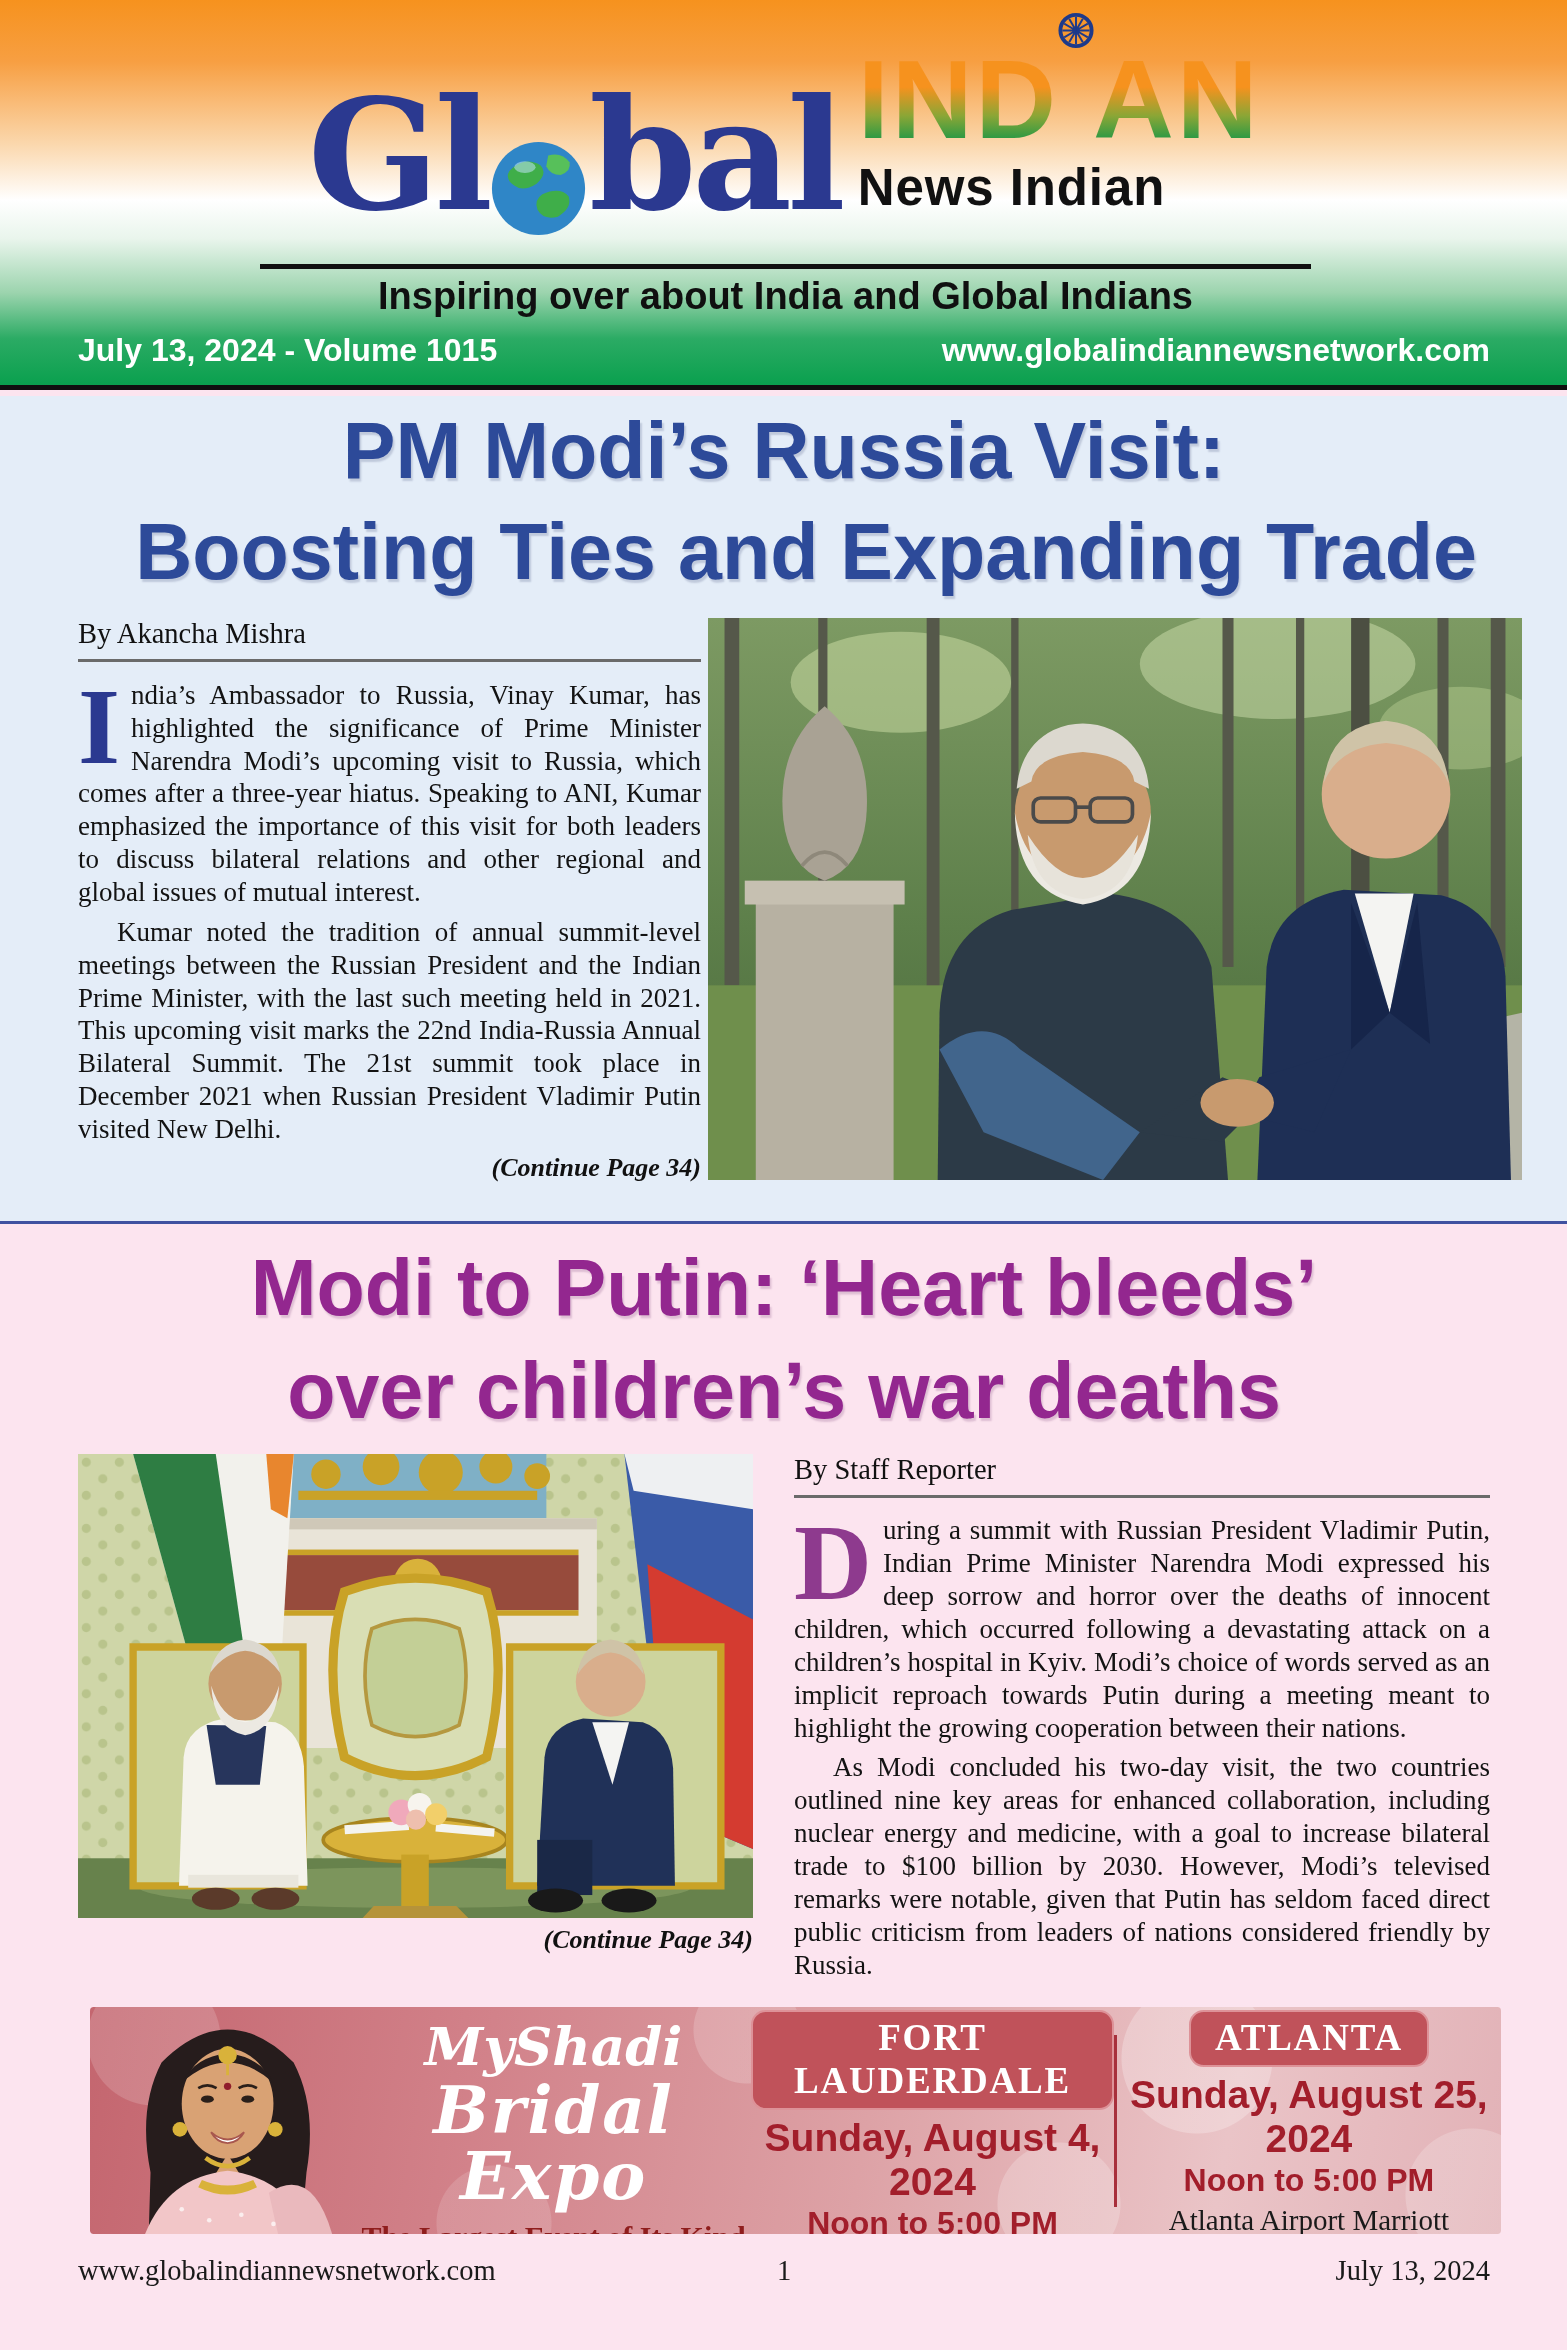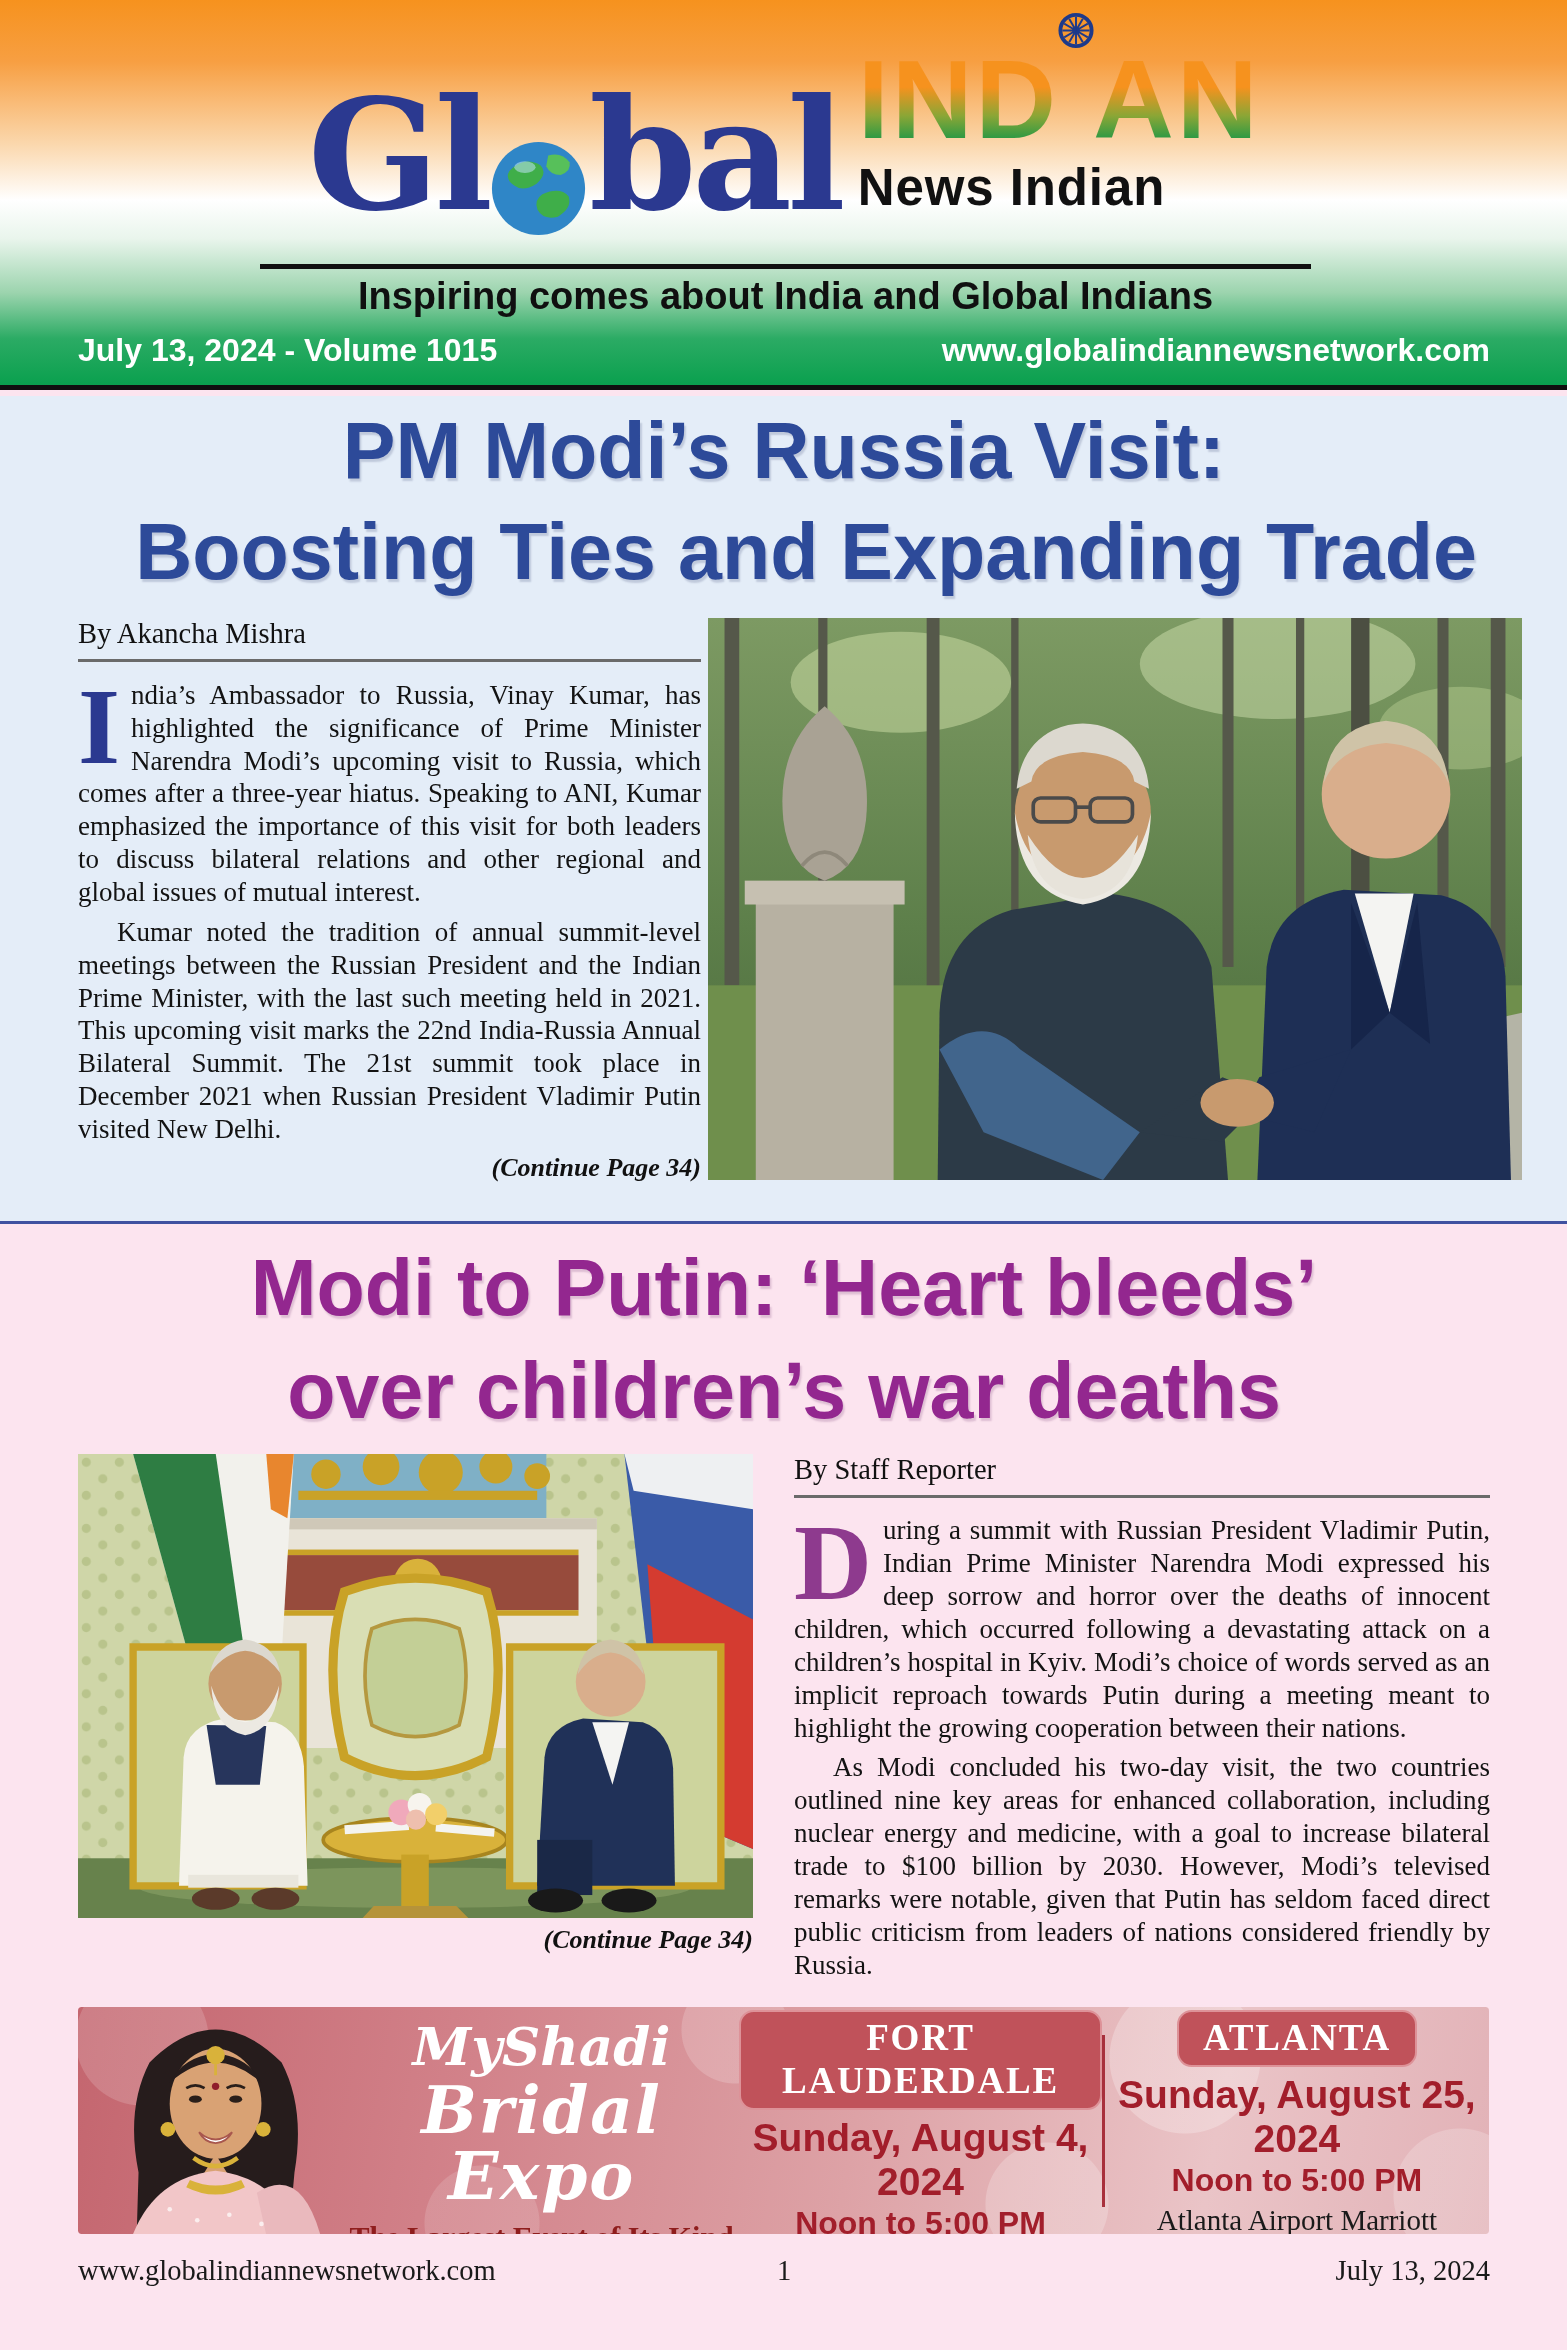--- a/index.html
+++ b/index.html
@@ -80,21 +80,21 @@
   }
   .h2.line1 { margin-top:20px; }
   .h2.line2 { margin-top:24px; }
   .s2-cols { display:flex; padding:0 78px; margin-top:24px; align-items:flex-start; }
   .s2-left { width:675px; flex:none; margin-right:41px; }
   .photo2 { width:675px; height:464px; }
   .s2-right { flex:1; }
 
   
   .ad-banner {
-    position:absolute; top:2007px; left:78px; width:1411px; height:227px;
+    position:absolute; top:2007px; left:90px; width:1411px; height:227px;
     display:flex; overflow:hidden; border-radius:3.7px;
     background: linear-gradient(100deg,#C4666F 0%,#D2828A 28%,#DDA2A6 55%,#EAC4C7 80%,#E2B2B7 100%);
   }
   .ad-banner::before {
     content:""; position:absolute; inset:0; pointer-events:none;
     background-image:
       radial-gradient(circle at 64px 32px, rgba(255,255,255,.16) 0 66px, transparent 67px),
       radial-gradient(circle at 404px 216px, rgba(255,255,255,.14) 0 57px, transparent 58px),
       radial-gradient(circle at 657px 23px, rgba(255,255,255,.18) 0 53px, transparent 54px),
       radial-gradient(circle at 969px 197px, rgba(255,255,255,.22) 0 61px, transparent 62px),
@@ -167,21 +167,21 @@
                 <line x1="20" y1="6" x2="20" y2="20" transform="rotate(330 20 20)"></line>
               </g>
             </svg>
           </span>
           <span>AN</span>
         </div>
         <div class="logo-nn">News Indian</div>
       </div>
     </div>
     <div class="tagline-rule"></div>
-    <div class="masthead-tagline">Inspiring comes about India and Global Indians</div>
+    <div class="masthead-tagline">Inspiring over about India and Global Indians</div>
     <div class="masthead-meta">
       <span>July 13, 2024 - Volume 1015</span>
       <span>www.globalindiannewsnetwork.com</span>
     </div>
   </header>
 
   <section class="section1">
     <div class="h1 line1">PM Modi’s Russia Visit:</div>
     <div class="h1 line2">Boosting Ties and Expanding Trade</div>
     <div class="s1-cols">

